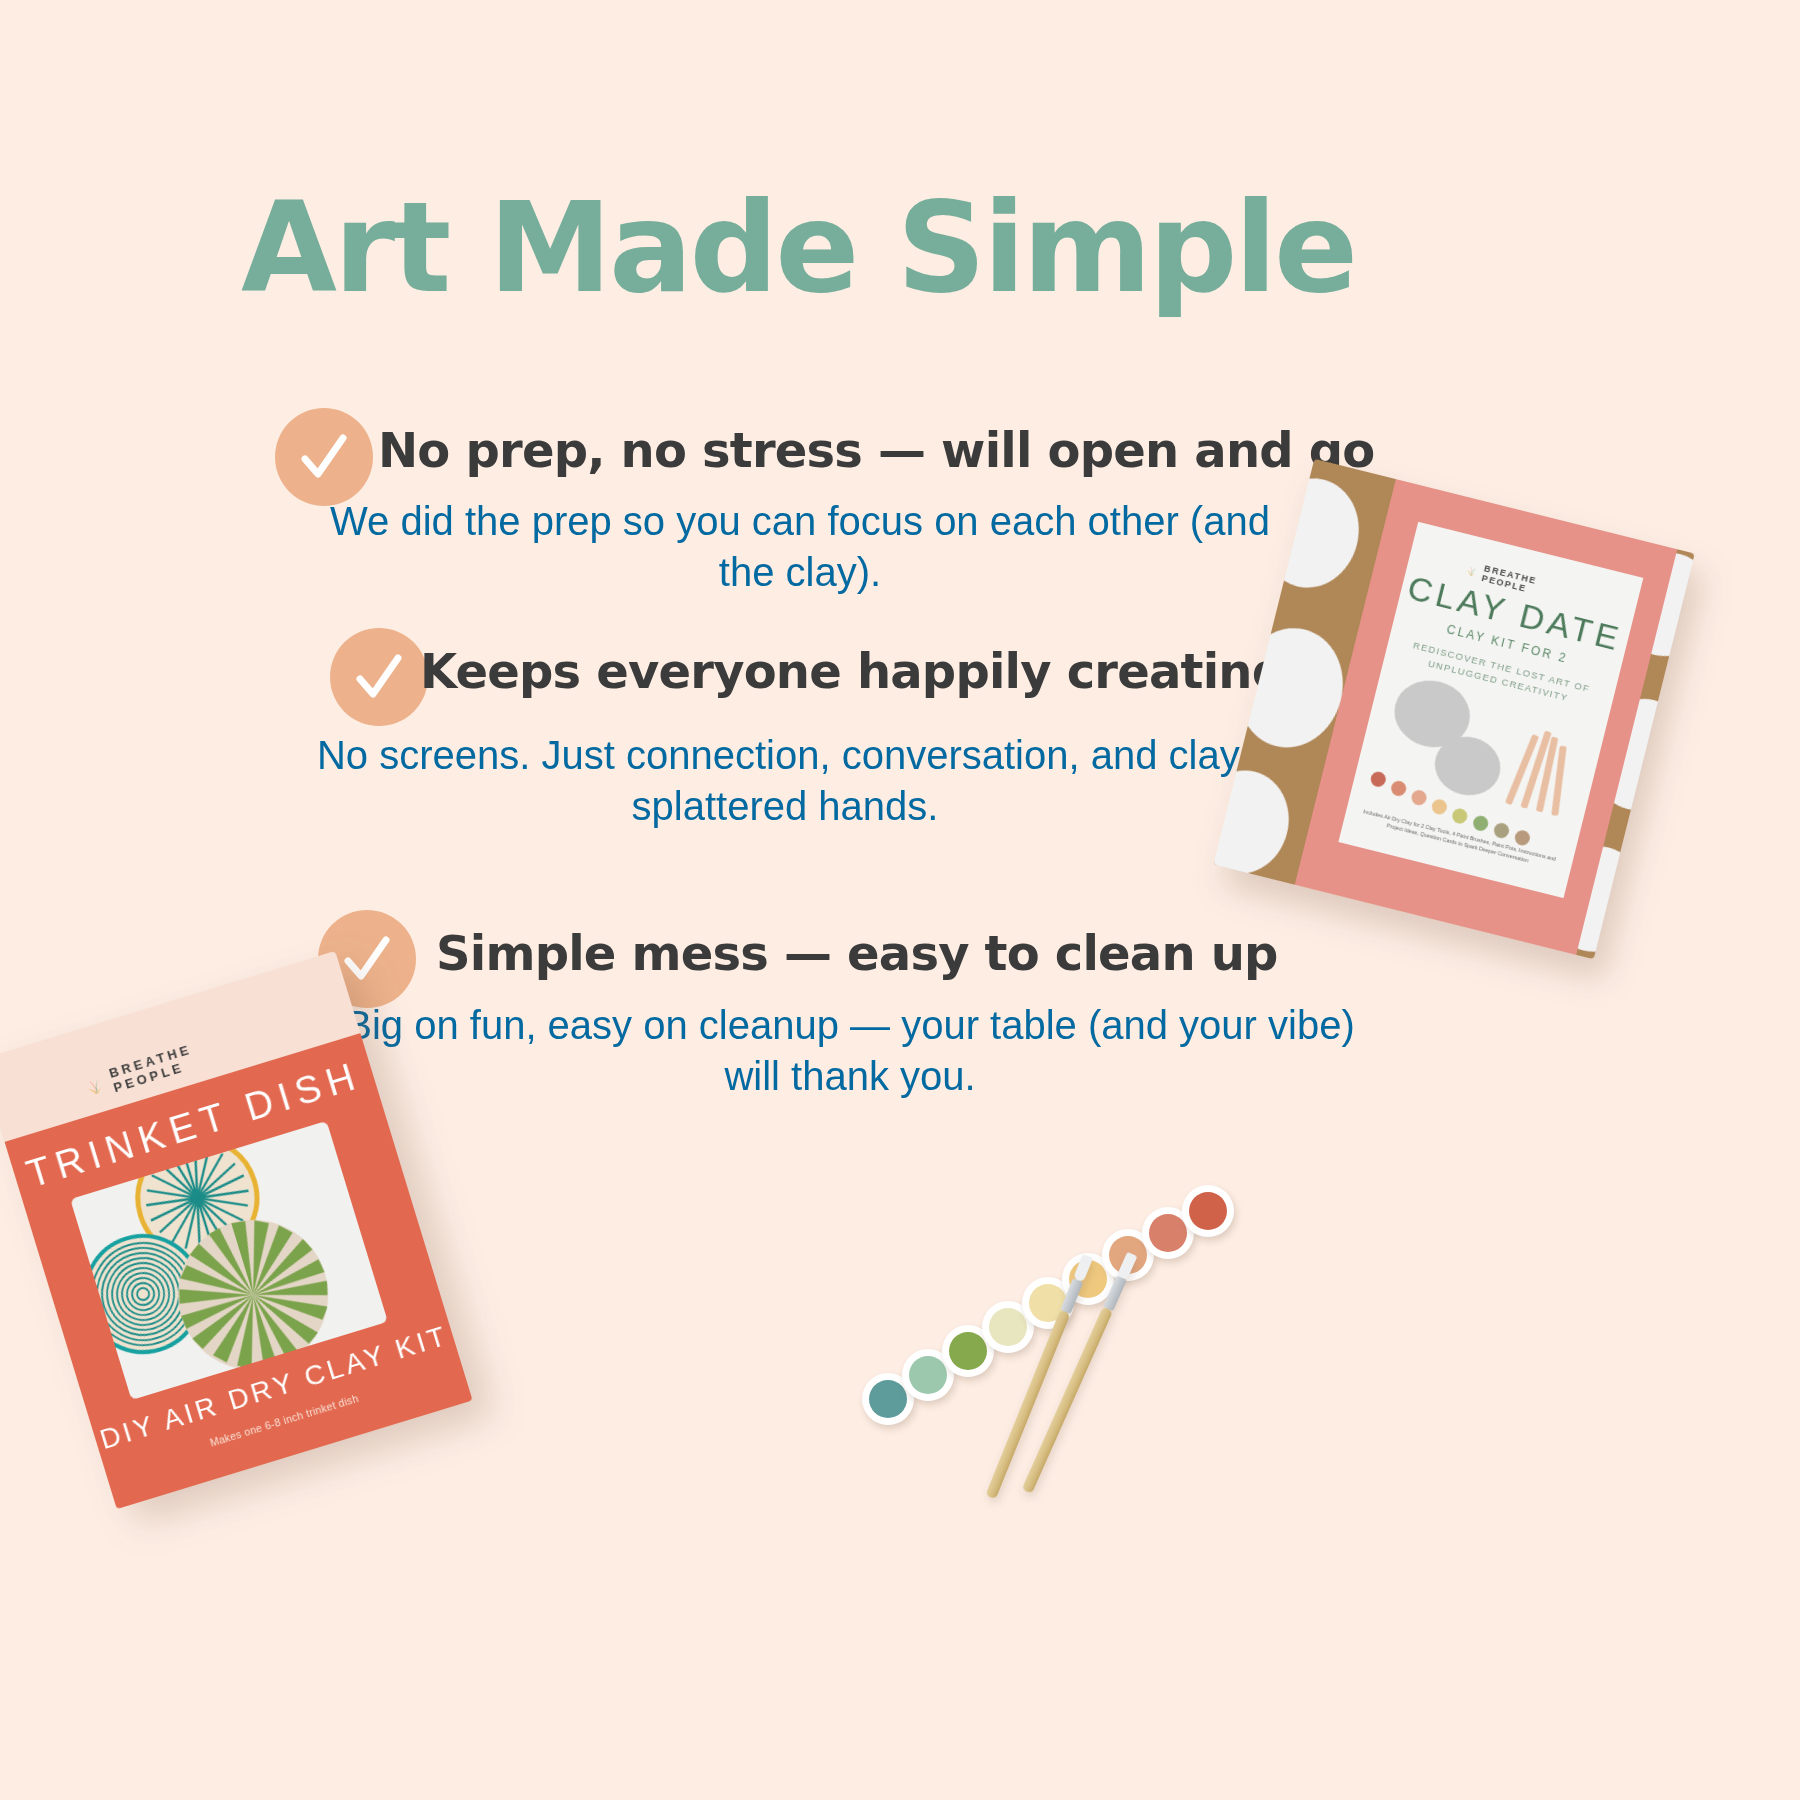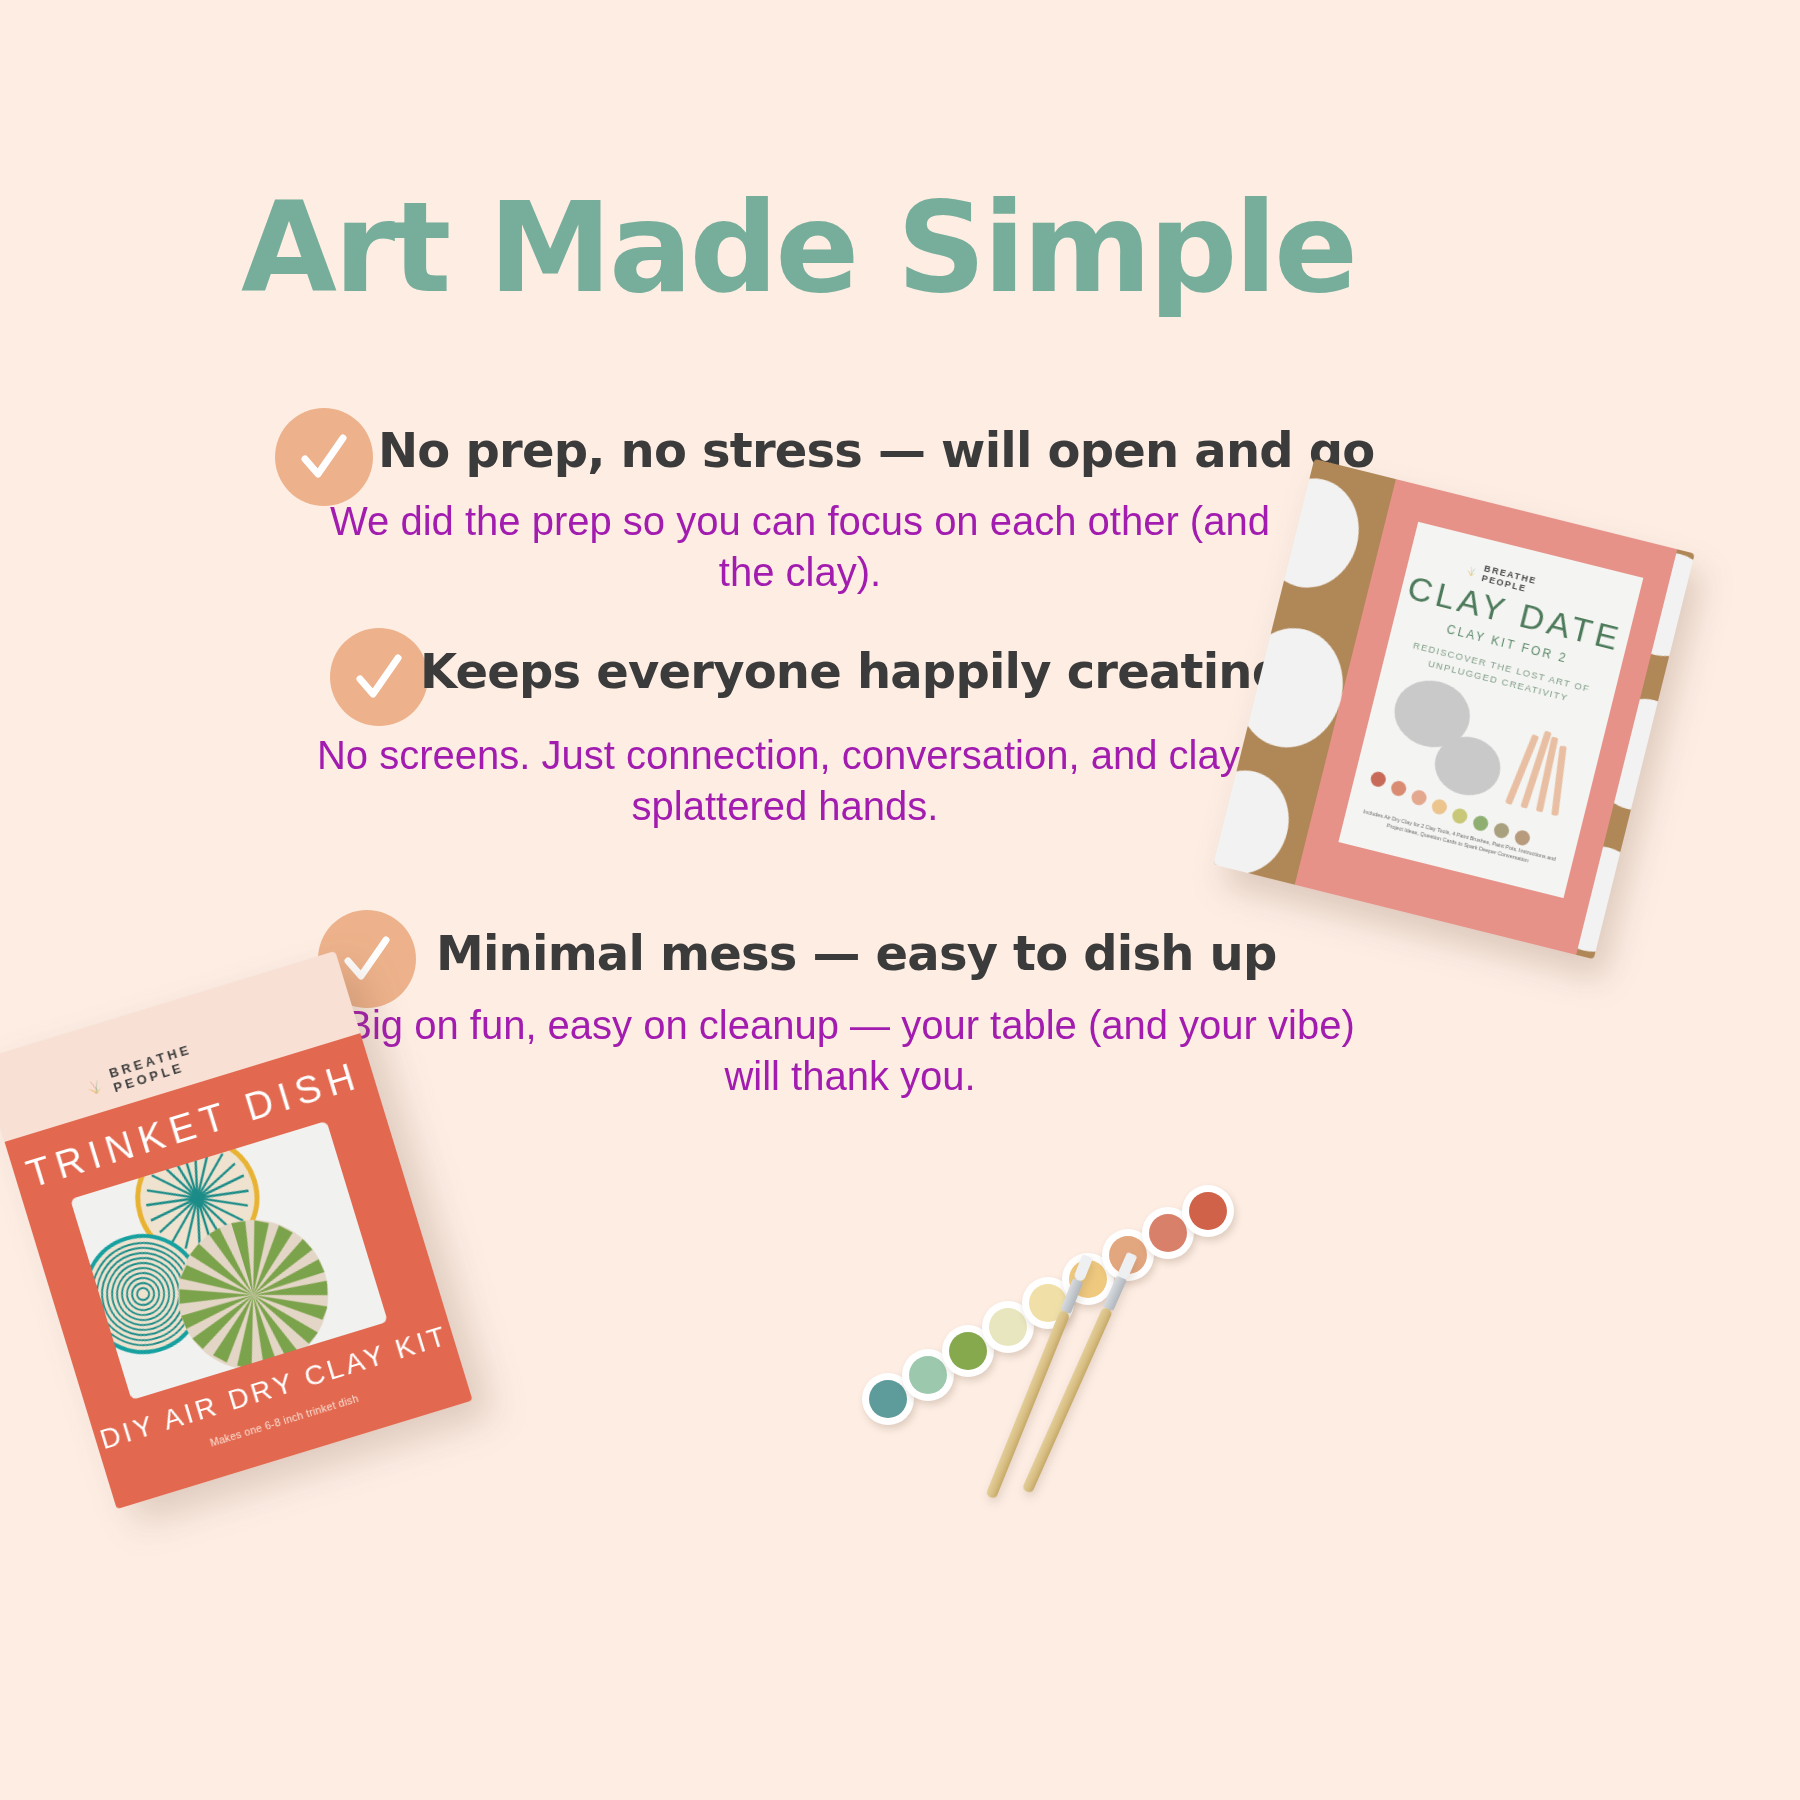--- a/index.html
+++ b/index.html
@@ -44,21 +44,21 @@
   .b-head {
     font-size:48px;
     font-weight:bold;
     color:#3B3B3B;
     font-family:"DejaVu Sans", sans-serif;
     letter-spacing:-0.8px;
     white-space:nowrap;
   }
   .b-body {
     font-size:40px;
-    color:#a21caf;
+    color:#0369a1;
     line-height:1.28;
     text-align:center;
     font-family:"Liberation Sans", sans-serif;
   }
 
   
   #bn0 .check-wrap { left:275px; top:8px; }
   #bn0 .b-head { position:absolute; left:378px; top:22px; }
   #bn0 .b-body { position:absolute; left:300px; top:96px; width:1000px; }
 
@@ -233,21 +233,21 @@
     </div>
 
     <div class="benefit" id="bn2">
       <div class="check-wrap">
         <div class="check-circle">
           <svg width="62" height="62" viewBox="0 0 62 62" aria-hidden="true">
             <path d="M12 33 L25 48 L50 12" fill="none" stroke="#FFFFFF" stroke-width="7" stroke-linecap="round" stroke-linejoin="round"></path>
           </svg>
         </div>
       </div>
-      <div class="b-head">Minimal mess — easy to dish up</div>
+      <div class="b-head">Simple mess — easy to clean up</div>
       <div class="b-body">Big on fun, easy on cleanup — your table (and your vibe) will thank you.</div>
     </div>
   </div>
 
   <div id="claybox">
     <div class="cb-base">
       <div class="cb-blob" style="left:-34px;top:18px;width:96px;height:110px;"></div>
       <div class="cb-blob" style="left:-20px;top:168px;width:104px;height:120px;"></div>
       <div class="cb-blob" style="left:-28px;top:318px;width:92px;height:104px;"></div>
       <div class="cb-blob" style="left:332px;top:4px;width:92px;height:104px;"></div>

